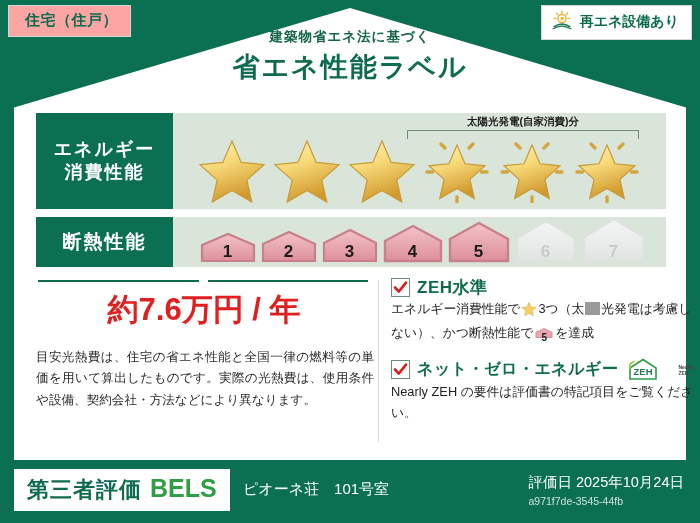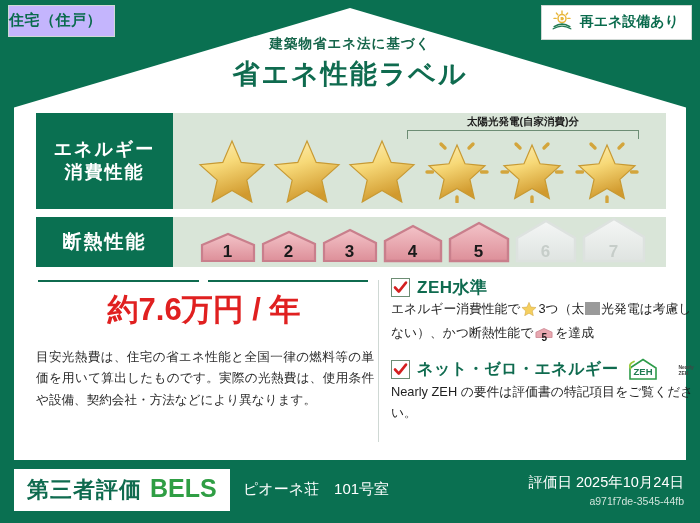--- a/index.html
+++ b/index.html
@@ -19,44 +19,44 @@
     position: absolute;
     left: 14px; top: 8px;
     width: 672px; height: 452px;
     background: #ffffff;
     clip-path: polygon(0% 22%, 50% 0%, 100% 22%, 100% 100%, 0% 100%);
   }
 
   
   .badge-home {
     position: absolute; left: 8px; top: 5px;
-    background: #c4b5fd;
+    background: #fca5a5;
     border: 1px solid #cfd8d4;
-    padding: 5px 12px 6px 0;
+    padding: 5px 12px 6px 16px;
     z-index: 20;
   }
   .badge-home span {
     color: #0a6b4d; font-weight: bold; font-size: 15px;
     letter-spacing: .5px; white-space: nowrap;
   }
   .badge-solar {
     position: absolute; right: 8px; top: 5px;
     background: #ffffff;
     border: 1px solid #cfd8d4;
     padding: 4px 12px 5px 9px;
     display: flex; align-items: center; gap: 7px;
     z-index: 20;
   }
   .badge-solar .lbl {
     color: #0a6b4d; font-weight: bold; font-size: 14px; white-space: nowrap;
   }
 
   
   .title-wrap {
-    position: absolute; left: 0; top: 35px; width: 700px;
+    position: absolute; left: 0; top: 28px; width: 700px;
     text-align: center; z-index: 10;
   }
   .title-sub {
     color: #15654a; font-weight: bold; font-size: 13.5px;
     letter-spacing: 1px; margin-bottom: 3px;
   }
   .title-main {
     color: #0f6b4f; font-weight: bold; font-size: 27px;
     letter-spacing: 2px;
   }
@@ -201,21 +201,21 @@
     color: #0f6b4f; font-weight: bold; font-size: 22px; letter-spacing: 1px;
   }
   .bels-plate .en {
     color: #2f9e44; font-weight: bold; font-size: 25px; letter-spacing: 0px;
   }
   .bldg-name {
     position: absolute; left: 243px; top: 19px;
     color: #ffffff; font-size: 15px; white-space: nowrap;
   }
   .footer-right {
-    position: absolute; right: 16px; top: 12px; text-align: right;
+    position: absolute; right: 16px; top: 12px; text-align: left;
   }
   .eval-date { color: #ffffff; font-size: 14.5px; white-space: nowrap; }
   .eval-id {
     color: #cfe3da; font-size: 10.5px; margin-top: 3px;
     font-family: "Liberation Sans", "DejaVu Sans", sans-serif;
   }
 </style>
 </head>
 <body>
 

